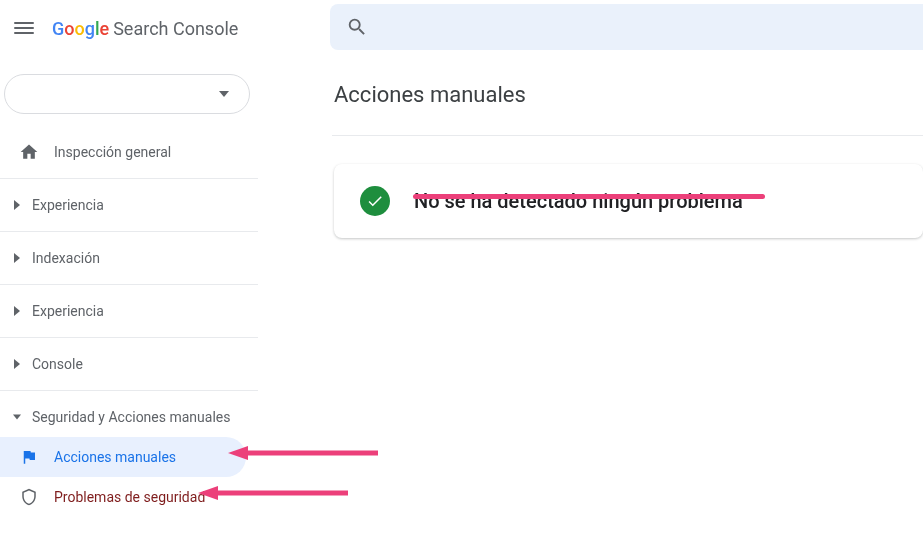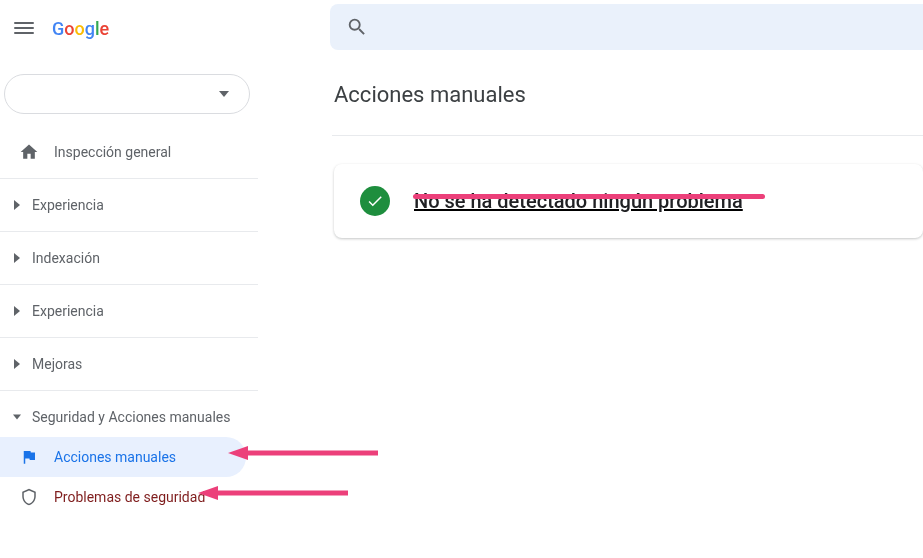--- a/index.html
+++ b/index.html
@@ -34,21 +34,21 @@
     .nav-sub { display: flex; align-items: center; height: 40px; padding: 0 16px 0 18px; cursor: pointer; color: #7f1d1d; font-size: 14px; }
     .nav-sub .icon { width: 22px; height: 22px; margin-right: 14px; display: flex; align-items: center; justify-content: center; }
     .nav-sub .icon svg { width: 18px; height: 18px; fill: #5f6368; }
     .nav-sub.active { background: #e8f0fe; color: #1a73e8; border-radius: 0 20px 20px 0; margin-right: 12px; }
     .nav-sub.active .icon svg { fill: #1a73e8; }
     
     .main { flex: 1; padding: 26px 0 0 76px; background: #fff; }
     .page-title { font-size: 22px; color: #3c4043; font-weight: 400; margin-bottom: 28px; }
     .divider { border-top: 1px solid #e8eaed; margin-bottom: 28px; margin-left: -2px; }
     
-    .card { background: #fff; border-radius: 8px; box-shadow: 0 1px 3px rgba(60,64,67,0.2), 0 1px 2px rgba(60,64,67,0.1); padding: 22px 26px; display: flex; align-items: center; margin-right: 0; text-decoration: underline; }
+    .card { background: #fff; border-radius: 8px; box-shadow: 0 1px 3px rgba(60,64,67,0.2), 0 1px 2px rgba(60,64,67,0.1); padding: 22px 26px; display: flex; align-items: center; margin-right: 0; }
     .check-circle { width: 30px; height: 30px; border-radius: 50%; background: #1e8e3e; display: flex; align-items: center; justify-content: center; margin-right: 24px; flex-shrink: 0; }
     .check-circle svg { width: 18px; height: 18px; fill: #fff; }
     .card-text { font-size: 20px; color: #202124; font-weight: 500; position: relative; }
     
     .underline-annot { position: absolute; left: 413px; top: 194px; width: 352px; height: 5px; background: #ec407a; border-radius: 3px; }
     
     .arrow-annot { position: absolute; pointer-events: none; }
     .arrow1 { left: 228px; top: 445px; }
     .arrow2 { left: 198px; top: 485px; }
     .arrow-svg { display: block; }
@@ -57,20 +57,21 @@
 <body>
 
 <div class="header">
   <div class="hamburger">
     <span></span>
       <span></span>
       <span></span>
   </div>
   <div class="logo">
     <span class="logo-g"><span class="g1">G</span><span class="g2">o</span><span class="g3">o</span><span class="g4">g</span><span class="g5">l</span><span class="g6">e</span></span>
+    <span class="logo-text">Search Console</span>
   </div>
 </div>
 
 <div class="search-bar">
   <svg viewBox="0 0 24 24">
       <path d="M15.5 14h-.79l-.28-.27A6.471 6.471 0 0016 9.5 6.5 6.5 0 109.5 16c1.61 0 3.09-.59 4.23-1.57l.27.28v.79l5 4.99L20.49 19l-4.99-5zm-6 0C7.01 14 5 11.99 5 9.5S7.01 5 9.5 5 14 7.01 14 9.5 11.99 14 9.5 14z"></path>
     </svg>
 </div>
 
 <div class="layout">
@@ -117,21 +118,21 @@
         </span>
       <span>Experiencia</span>
     </div>
 
     <div class="nav-section">
       <span class="chev">
           <svg viewBox="0 0 6 10">
             <path d="M0 0l6 5-6 5z"></path>
           </svg>
         </span>
-      <span>Mejoras</span>
+      <span>Console</span>
     </div>
 
     <div class="nav-section">
       <span class="chev">
           <svg viewBox="0 0 10 6">
             <path d="M0 0l5 6 5-6z"></path>
           </svg>
         </span>
       <span>Seguridad y Acciones manuales</span>
     </div>

